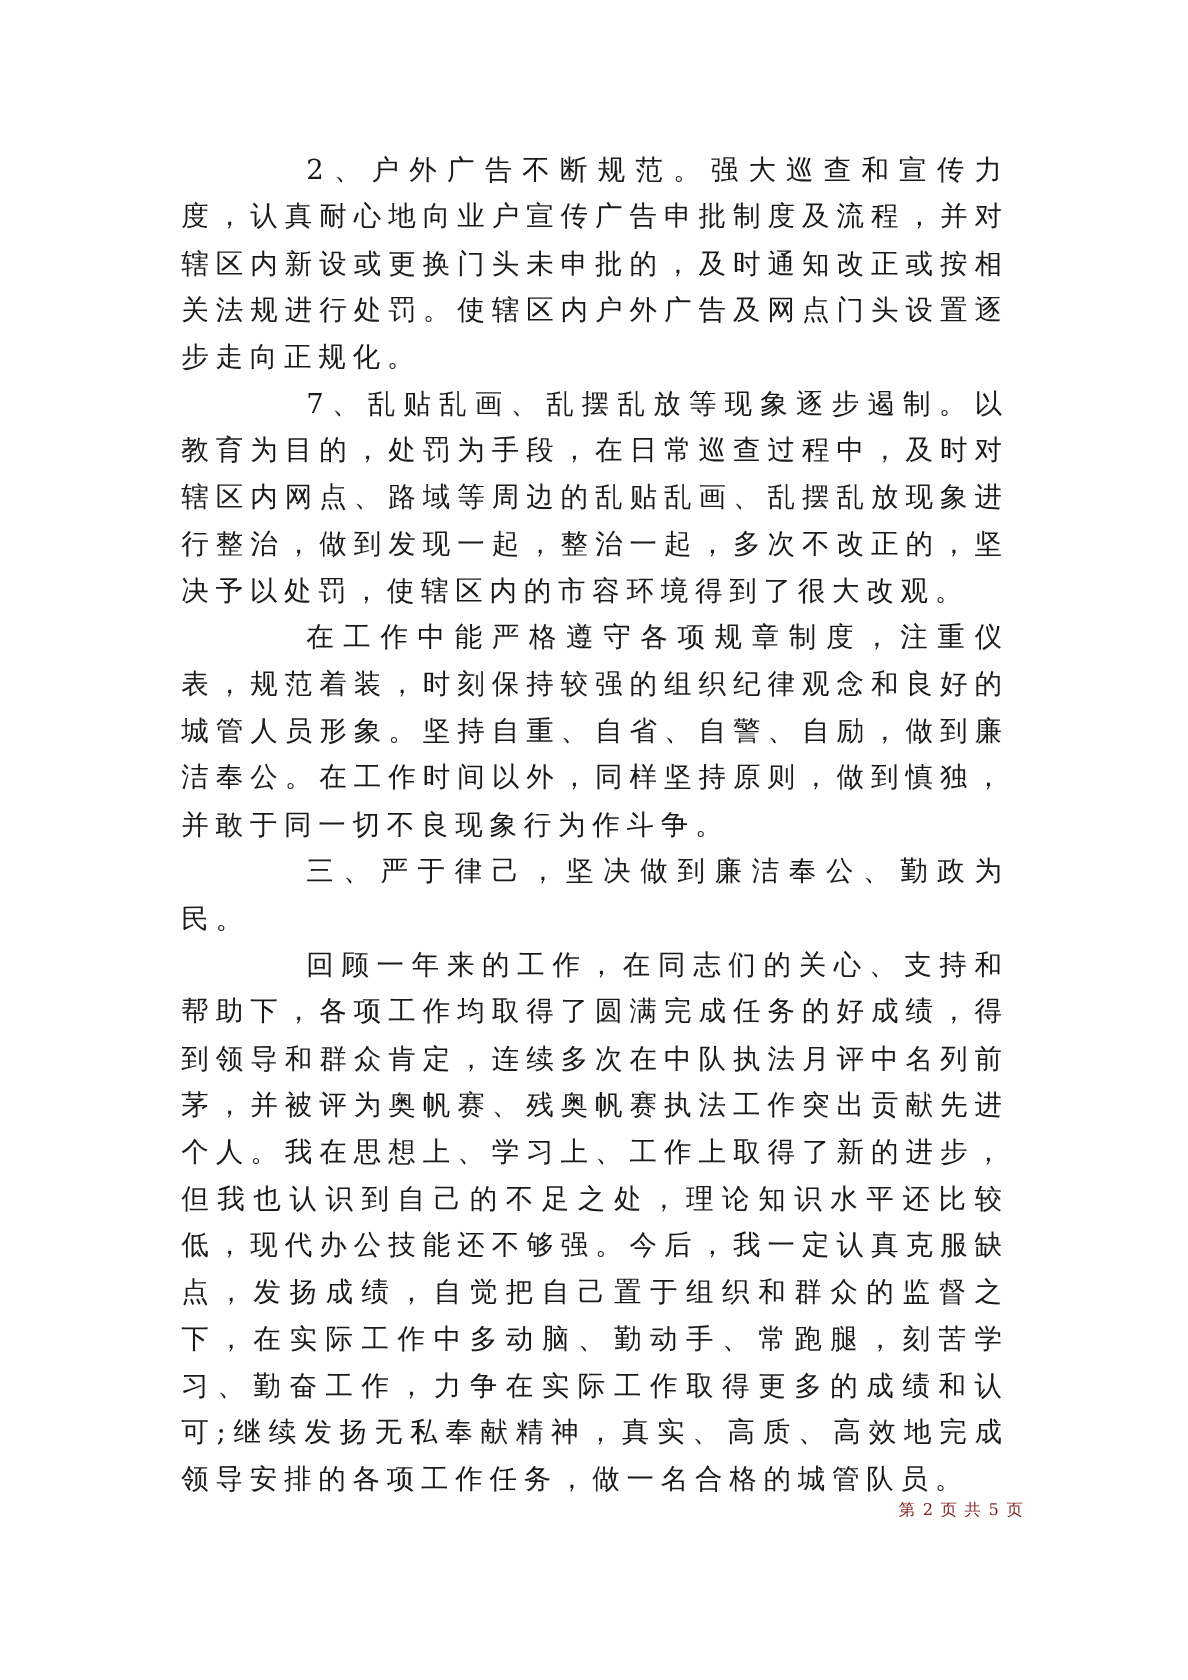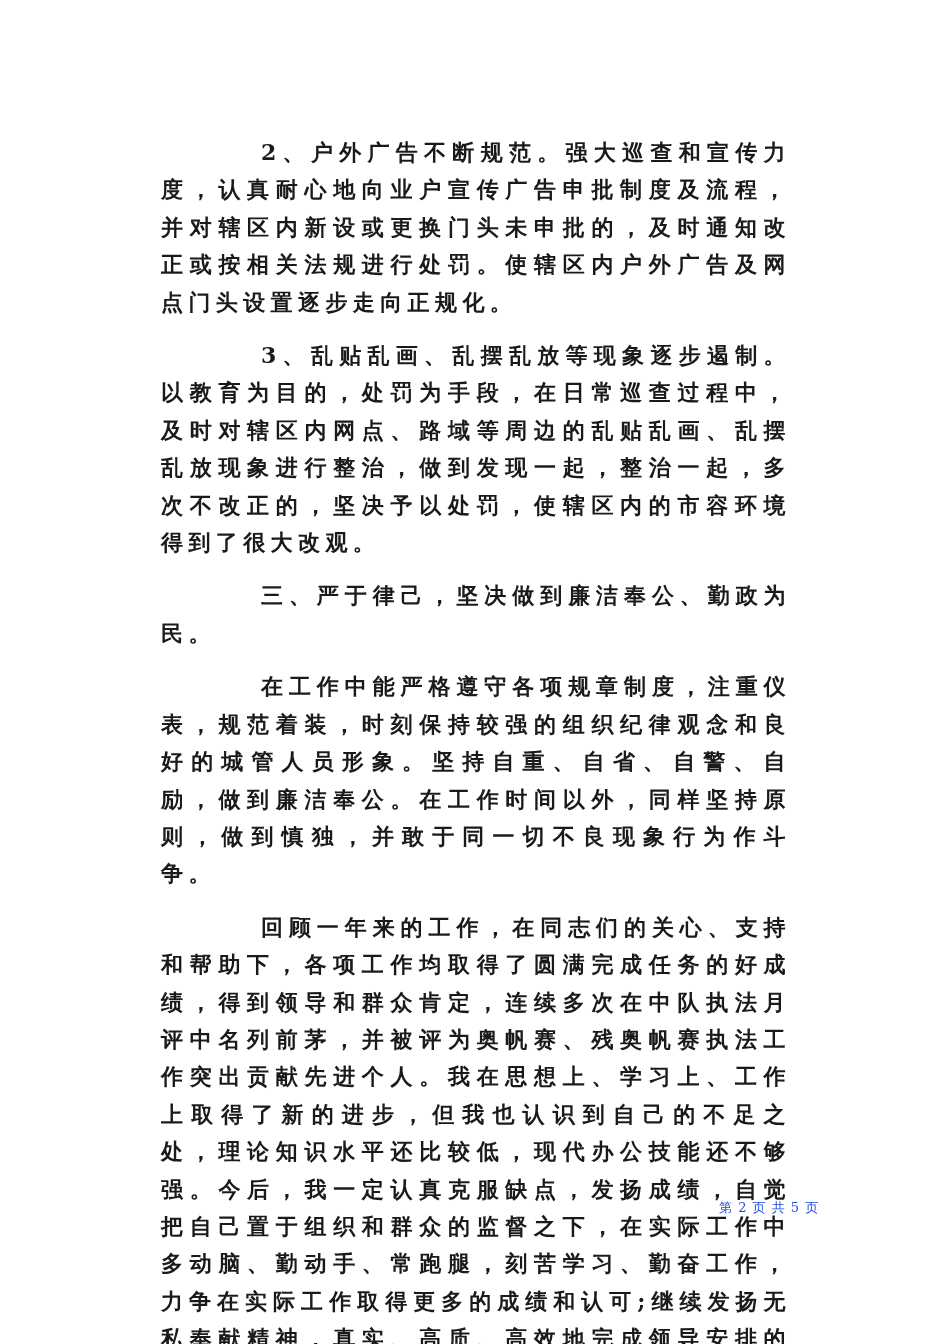--- a/index.html
+++ b/index.html
@@ -3,31 +3,31 @@
 <meta charset="utf-8">
 <style>
   html, body { margin: 0; padding: 0; background: #ffffff; }
   body { width: 950px; height: 1344px; position: relative; overflow: hidden; }
   .page {
     position: absolute; left: 145px; top: 118px; width: 662px;
     font-family: "DejaVu Serif", "Liberation Serif", serif;
     font-size: 22px; color: #1a1a1a;
     line-height: 37.4px; letter-spacing: 5.4px;
   }
-  .para { margin: 16px; text-indent: 100px; text-align: justify; text-align-last: left; font-weight: bold; }
+  .para { margin: 0; text-indent: 100px; text-align: justify; text-align-last: left; }
   .footer {
     position: absolute; left: 719px; top: 1199px;
     font-family: "DejaVu Serif", "Liberation Serif", serif;
-    font-size: 13px; color: #1d4ed8; letter-spacing: 1px;
+    font-size: 13px; color: #7f1d1d; letter-spacing: 1px;
   }
 </style>
 </head>
 <body>
 
 <div class="page">
   <p class="para">2、户外广告不断规范。强大巡查和宣传力度，认真耐心地向业户宣传广告申批制度及流程，并对辖区内新设或更换门头未申批的，及时通知改正或按相关法规进行处罚。使辖区内户外广告及网点门头设置逐步走向正规化。</p>
-  <p class="para">3、乱贴乱画、乱摆乱放等现象逐步遏制。以教育为目的，处罚为手段，在日常巡查过程中，及时对辖区内网点、路域等周边的乱贴乱画、乱摆乱放现象进行整治，做到发现一起，整治一起，多次不改正的，坚决予以处罚，使辖区内的市容环境得到了很大改观。</p>
+  <p class="para">7、乱贴乱画、乱摆乱放等现象逐步遏制。以教育为目的，处罚为手段，在日常巡查过程中，及时对辖区内网点、路域等周边的乱贴乱画、乱摆乱放现象进行整治，做到发现一起，整治一起，多次不改正的，坚决予以处罚，使辖区内的市容环境得到了很大改观。</p>
+  <p class="para">在工作中能严格遵守各项规章制度，注重仪表，规范着装，时刻保持较强的组织纪律观念和良好的城管人员形象。坚持自重、自省、自警、自励，做到廉洁奉公。在工作时间以外，同样坚持原则，做到慎独，并敢于同一切不良现象行为作斗争。</p>
   <p class="para">三、严于律己，坚决做到廉洁奉公、勤政为民。</p>
-  <p class="para">在工作中能严格遵守各项规章制度，注重仪表，规范着装，时刻保持较强的组织纪律观念和良好的城管人员形象。坚持自重、自省、自警、自励，做到廉洁奉公。在工作时间以外，同样坚持原则，做到慎独，并敢于同一切不良现象行为作斗争。</p>
   <p class="para">回顾一年来的工作，在同志们的关心、支持和帮助下，各项工作均取得了圆满完成任务的好成绩，得到领导和群众肯定，连续多次在中队执法月评中名列前茅，并被评为奥帆赛、残奥帆赛执法工作突出贡献先进个人。我在思想上、学习上、工作上取得了新的进步，但我也认识到自己的不足之处，理论知识水平还比较低，现代办公技能还不够强。今后，我一定认真克服缺点，发扬成绩，自觉把自己置于组织和群众的监督之下，在实际工作中多动脑、勤动手、常跑腿，刻苦学习、勤奋工作，力争在实际工作取得更多的成绩和认可;继续发扬无私奉献精神，真实、高质、高效地完成领导安排的各项工作任务，做一名合格的城管队员。</p>
 </div>
 
 <div class="footer">第 2 页 共 5 页</div>
 
 </body></html>

